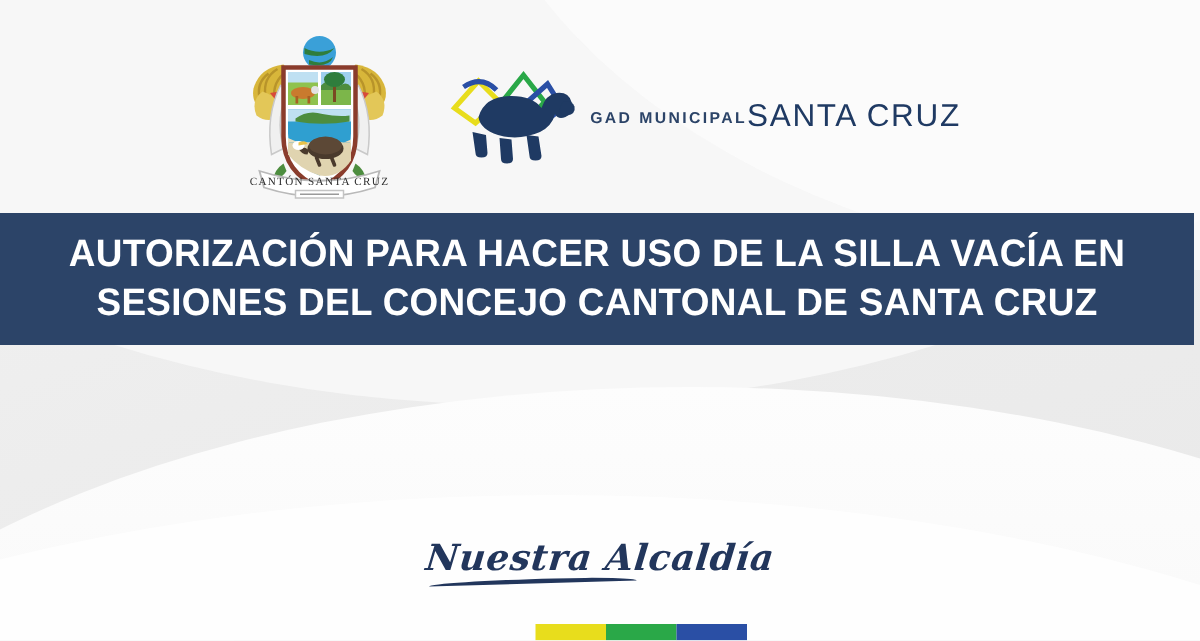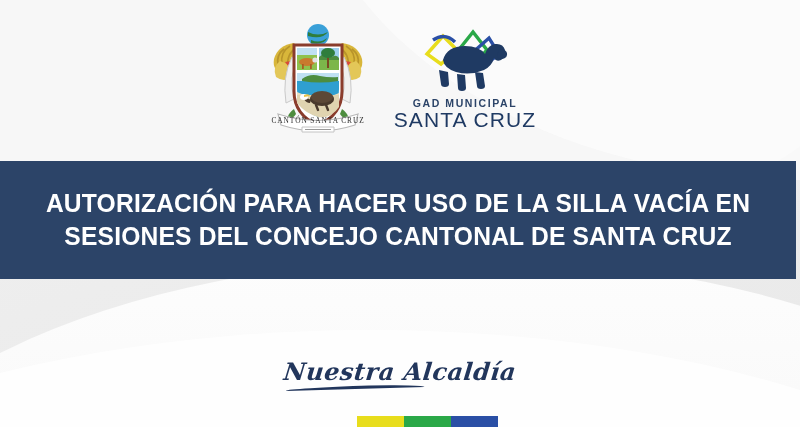--- a/index.html
+++ b/index.html
@@ -81,44 +81,44 @@
     left: 0;
     top: 18px;
     width: 800px;
     height: 120px;
     display: flex;
     align-items: center;
     justify-content: center;
     gap: 22px;
   }
   .crest { width: 108px; height: 114px; display:block; }
-  .gad-lockup { display: flex; flex-direction: column; align-items: center; }
+  .gad-lockup { display: flex; flex-direction: row; align-items: center; }
   .tortoise-mark { width: 104px; height: 72px; display:block; }
   .gad-line1 {
     font-size: 10.5px;
     letter-spacing: 1.6px;
     color: #2c4468;
     font-weight: 600;
     margin-top: 1px;
   }
   .gad-line2 {
     font-size: 21px;
     letter-spacing: 1.1px;
     color: #1f3a63;
     font-weight: 400;
     line-height: 1.05;
   }
 
   
   .title-band {
     position: absolute;
     left: 0;
-    top: 161px;
+    top: 142px;
     width: 796px;
-    height: 118px;
+    height: 88px;
     background: #2c4468;
     display: flex;
     align-items: center;
     justify-content: center;
   }
   .title-text {
     color: #ffffff;
     font-weight: 700;
     font-size: 25.5px;
     line-height: 1.30;

